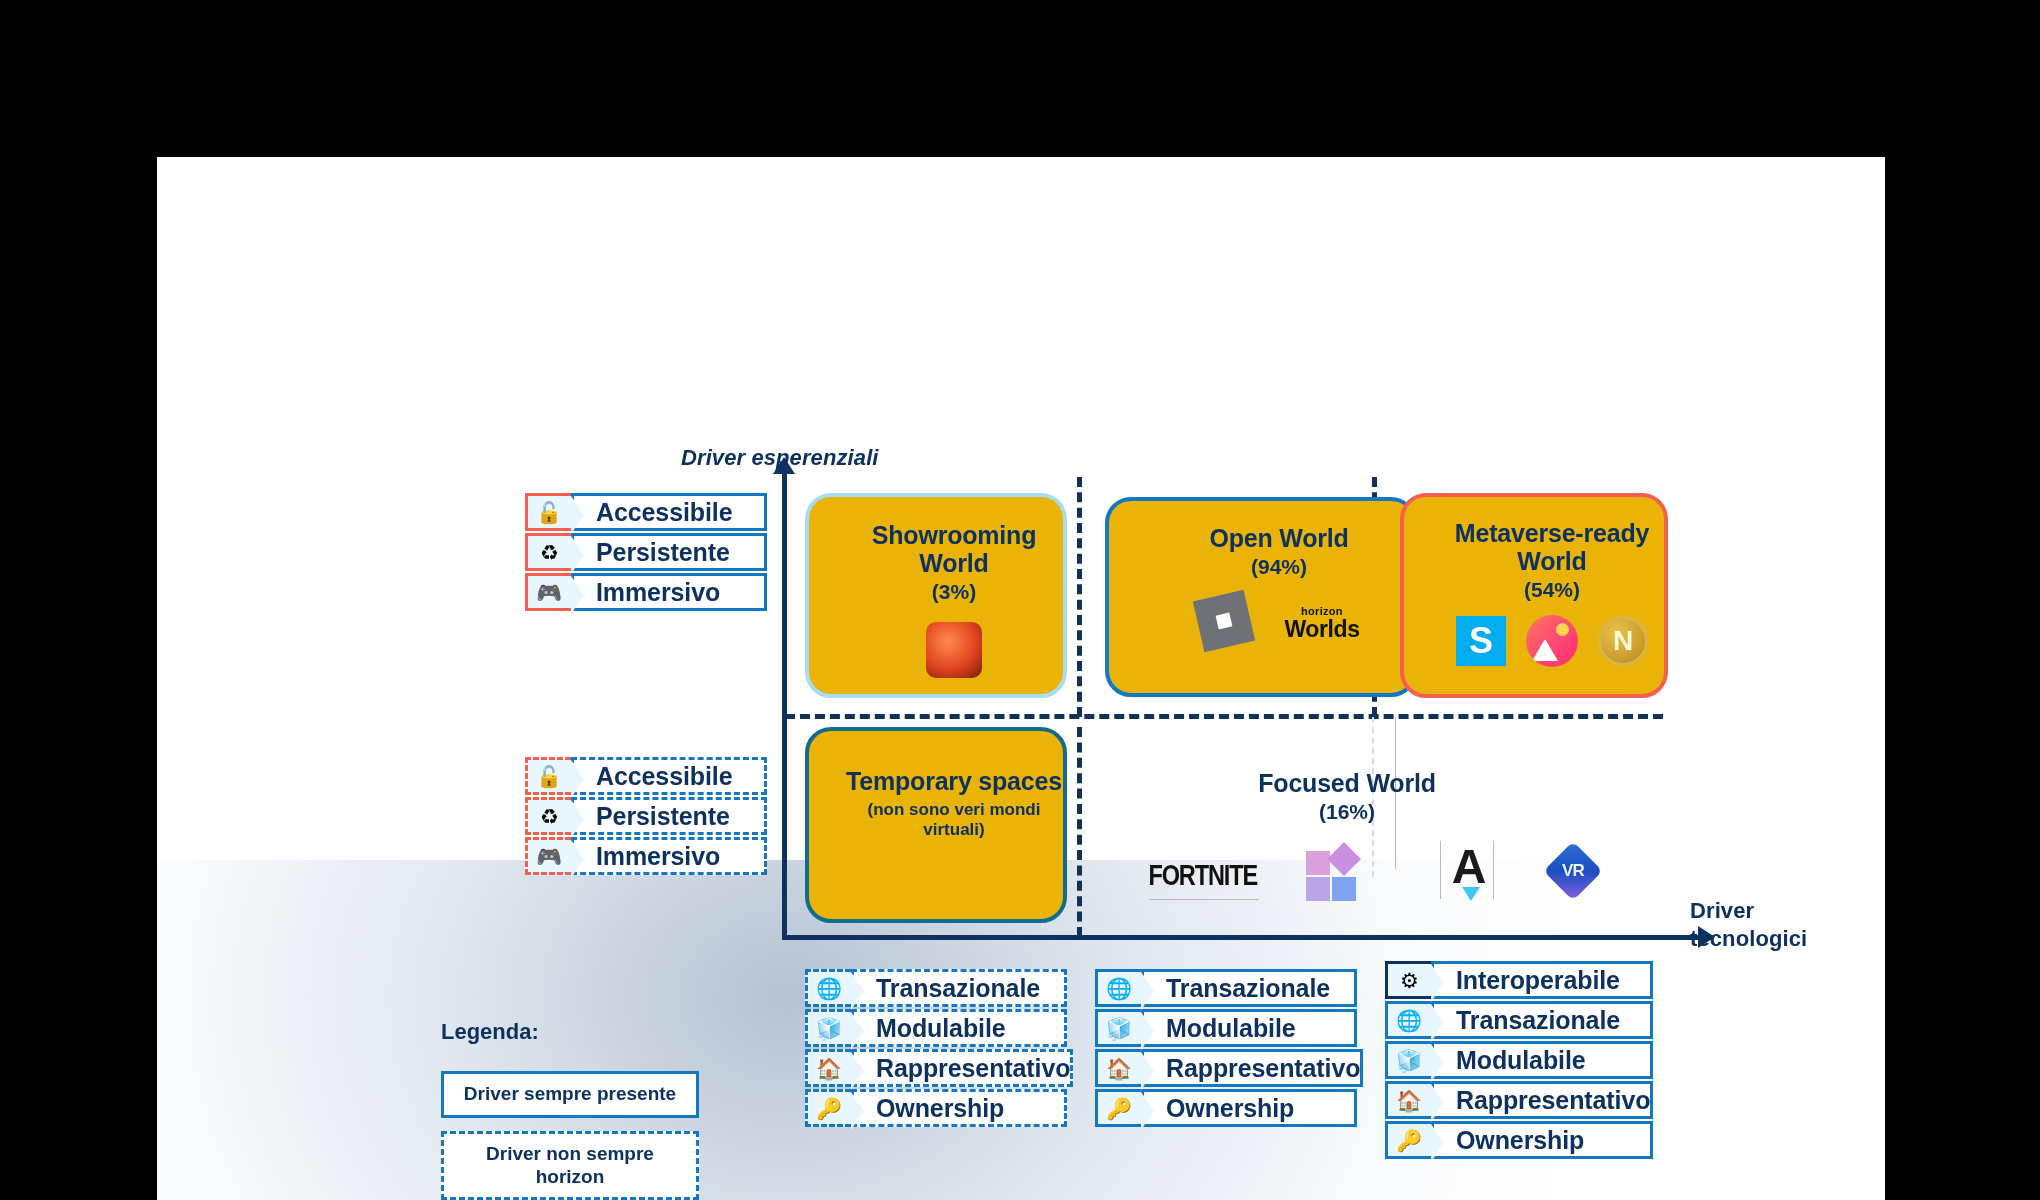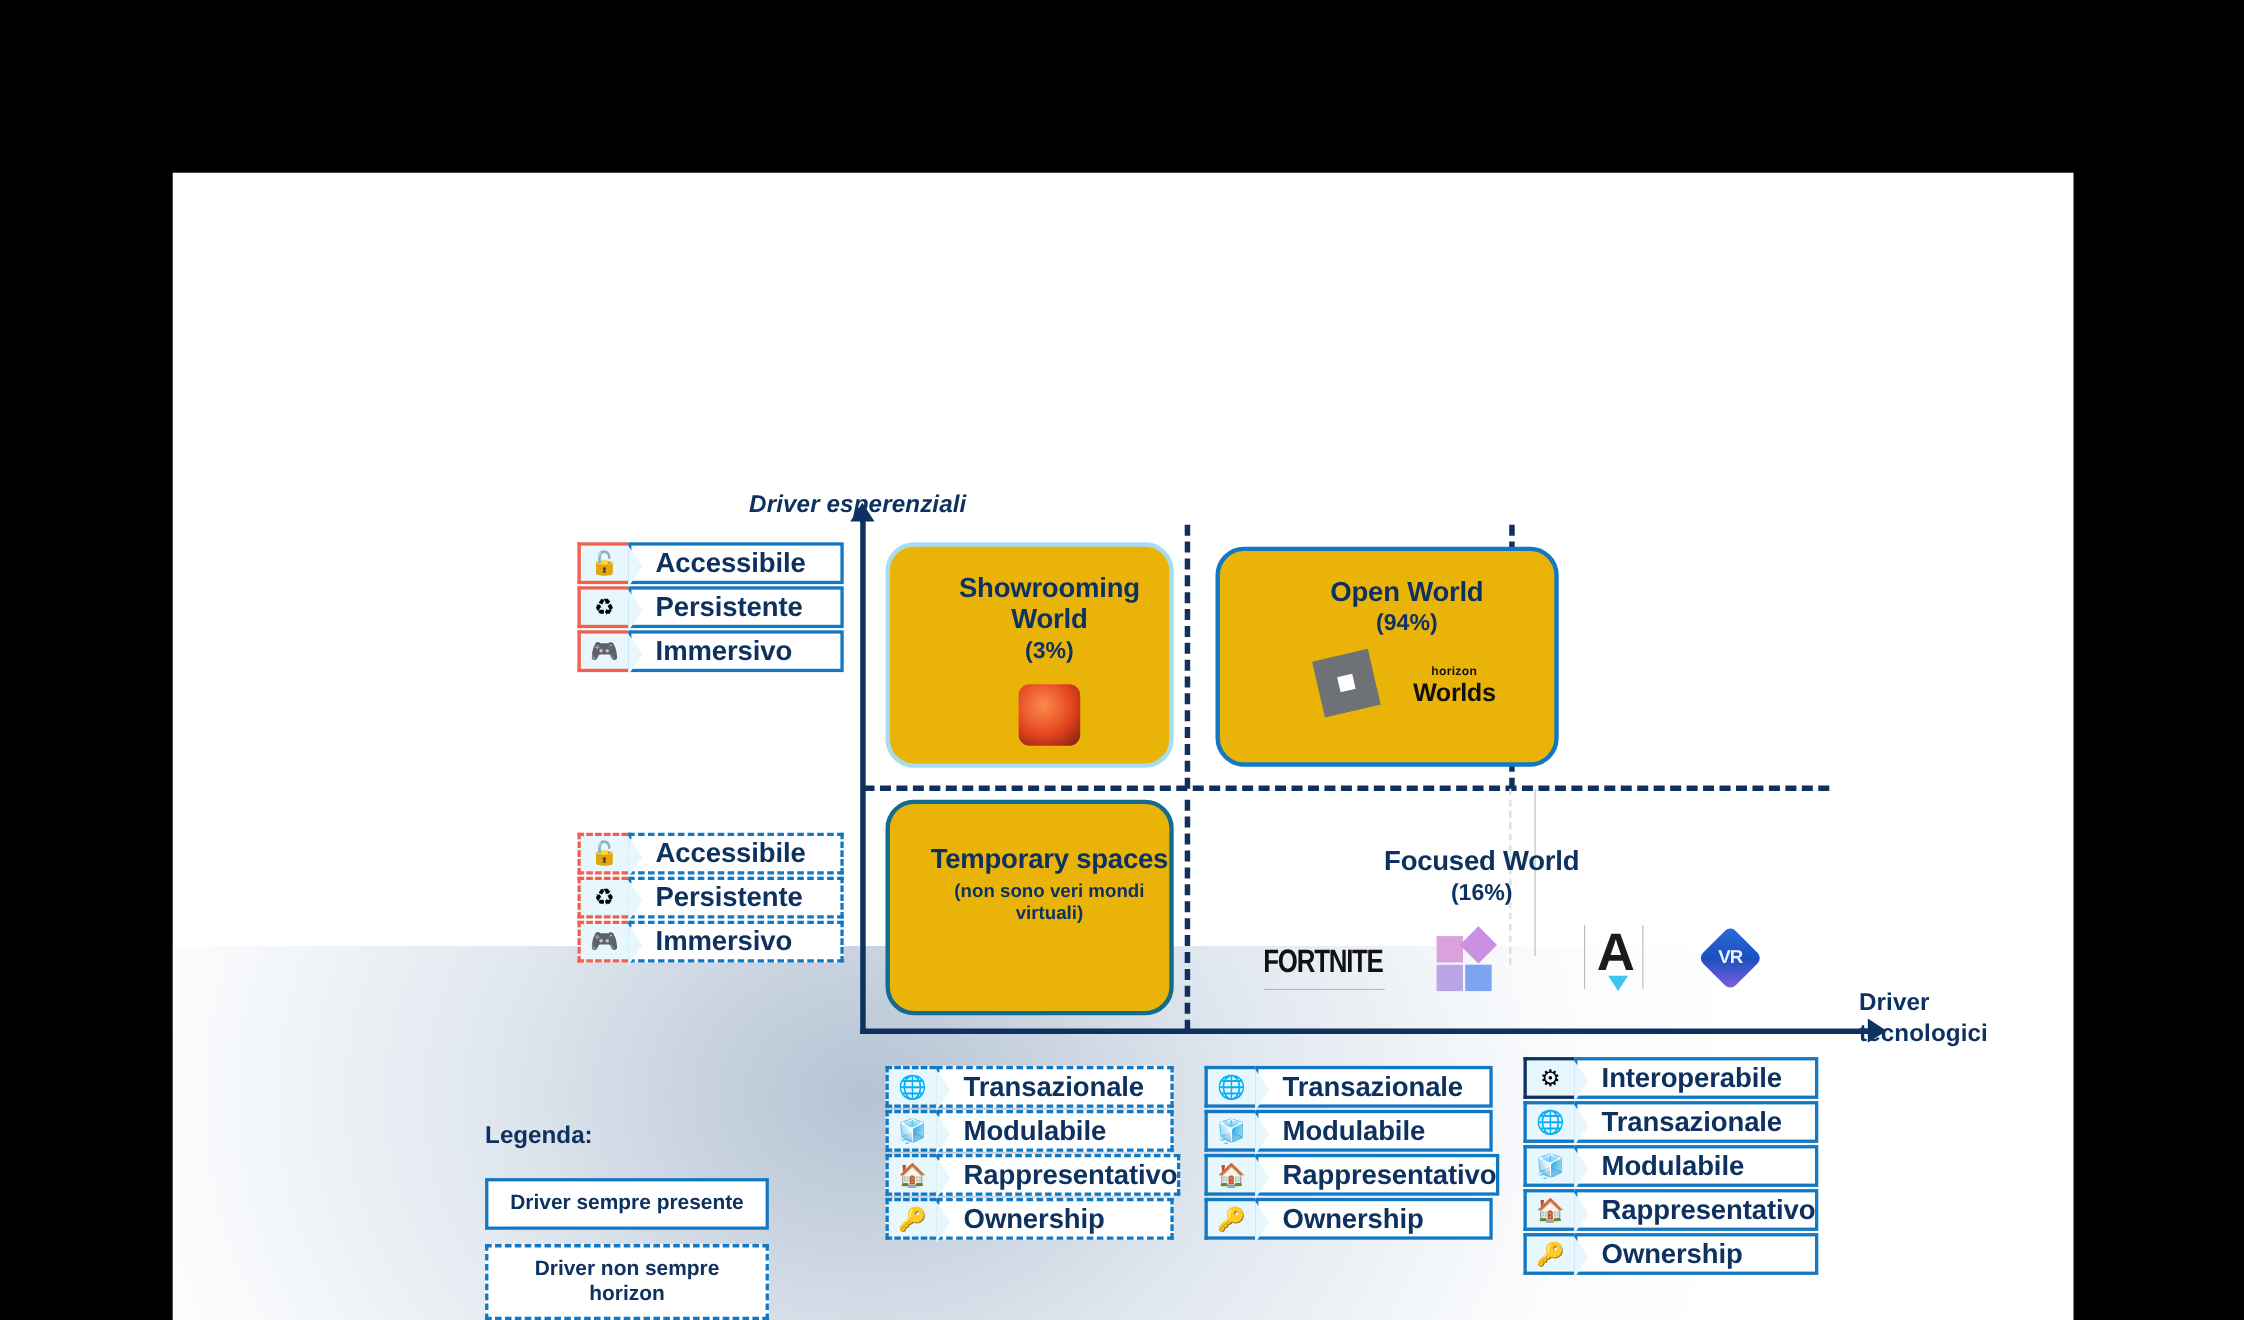--- a/index.html
+++ b/index.html
@@ -283,20 +283,29 @@
     <div class="quad-pct">(94%)</div>
     <div class="logo-row" style="margin-top:16px; gap:34px;">
       <span class="logo logo-roblox"></span>
       <span class="logo logo-horizon">
         <span class="h1">horizon</span><br>
         <span class="h2">Worlds</span>
       </span>
     </div>
   </div>
 
+  <div class="quad" id="quad-metaverse">
+    <div class="quad-title" style="width:240px;">Metaverse-ready World</div>
+    <div class="quad-pct">(54%)</div>
+    <div class="logo-row" style="margin-top:13px; gap:20px;">
+      <span class="logo logo-sandbox">S</span>
+      <span class="logo logo-decentraland"></span>
+      <span class="logo logo-nemesis">N</span>
+    </div>
+  </div>
 
   <div class="quad" id="quad-temporary">
     <div class="quad-title">Temporary spaces</div>
     <div class="quad-sub">(non sono veri mondi virtuali)</div>
   </div>
 
   <div id="focused-world">
     <div class="quad-title">Focused World</div>
     <div class="quad-pct">(16%)</div>
   </div>

